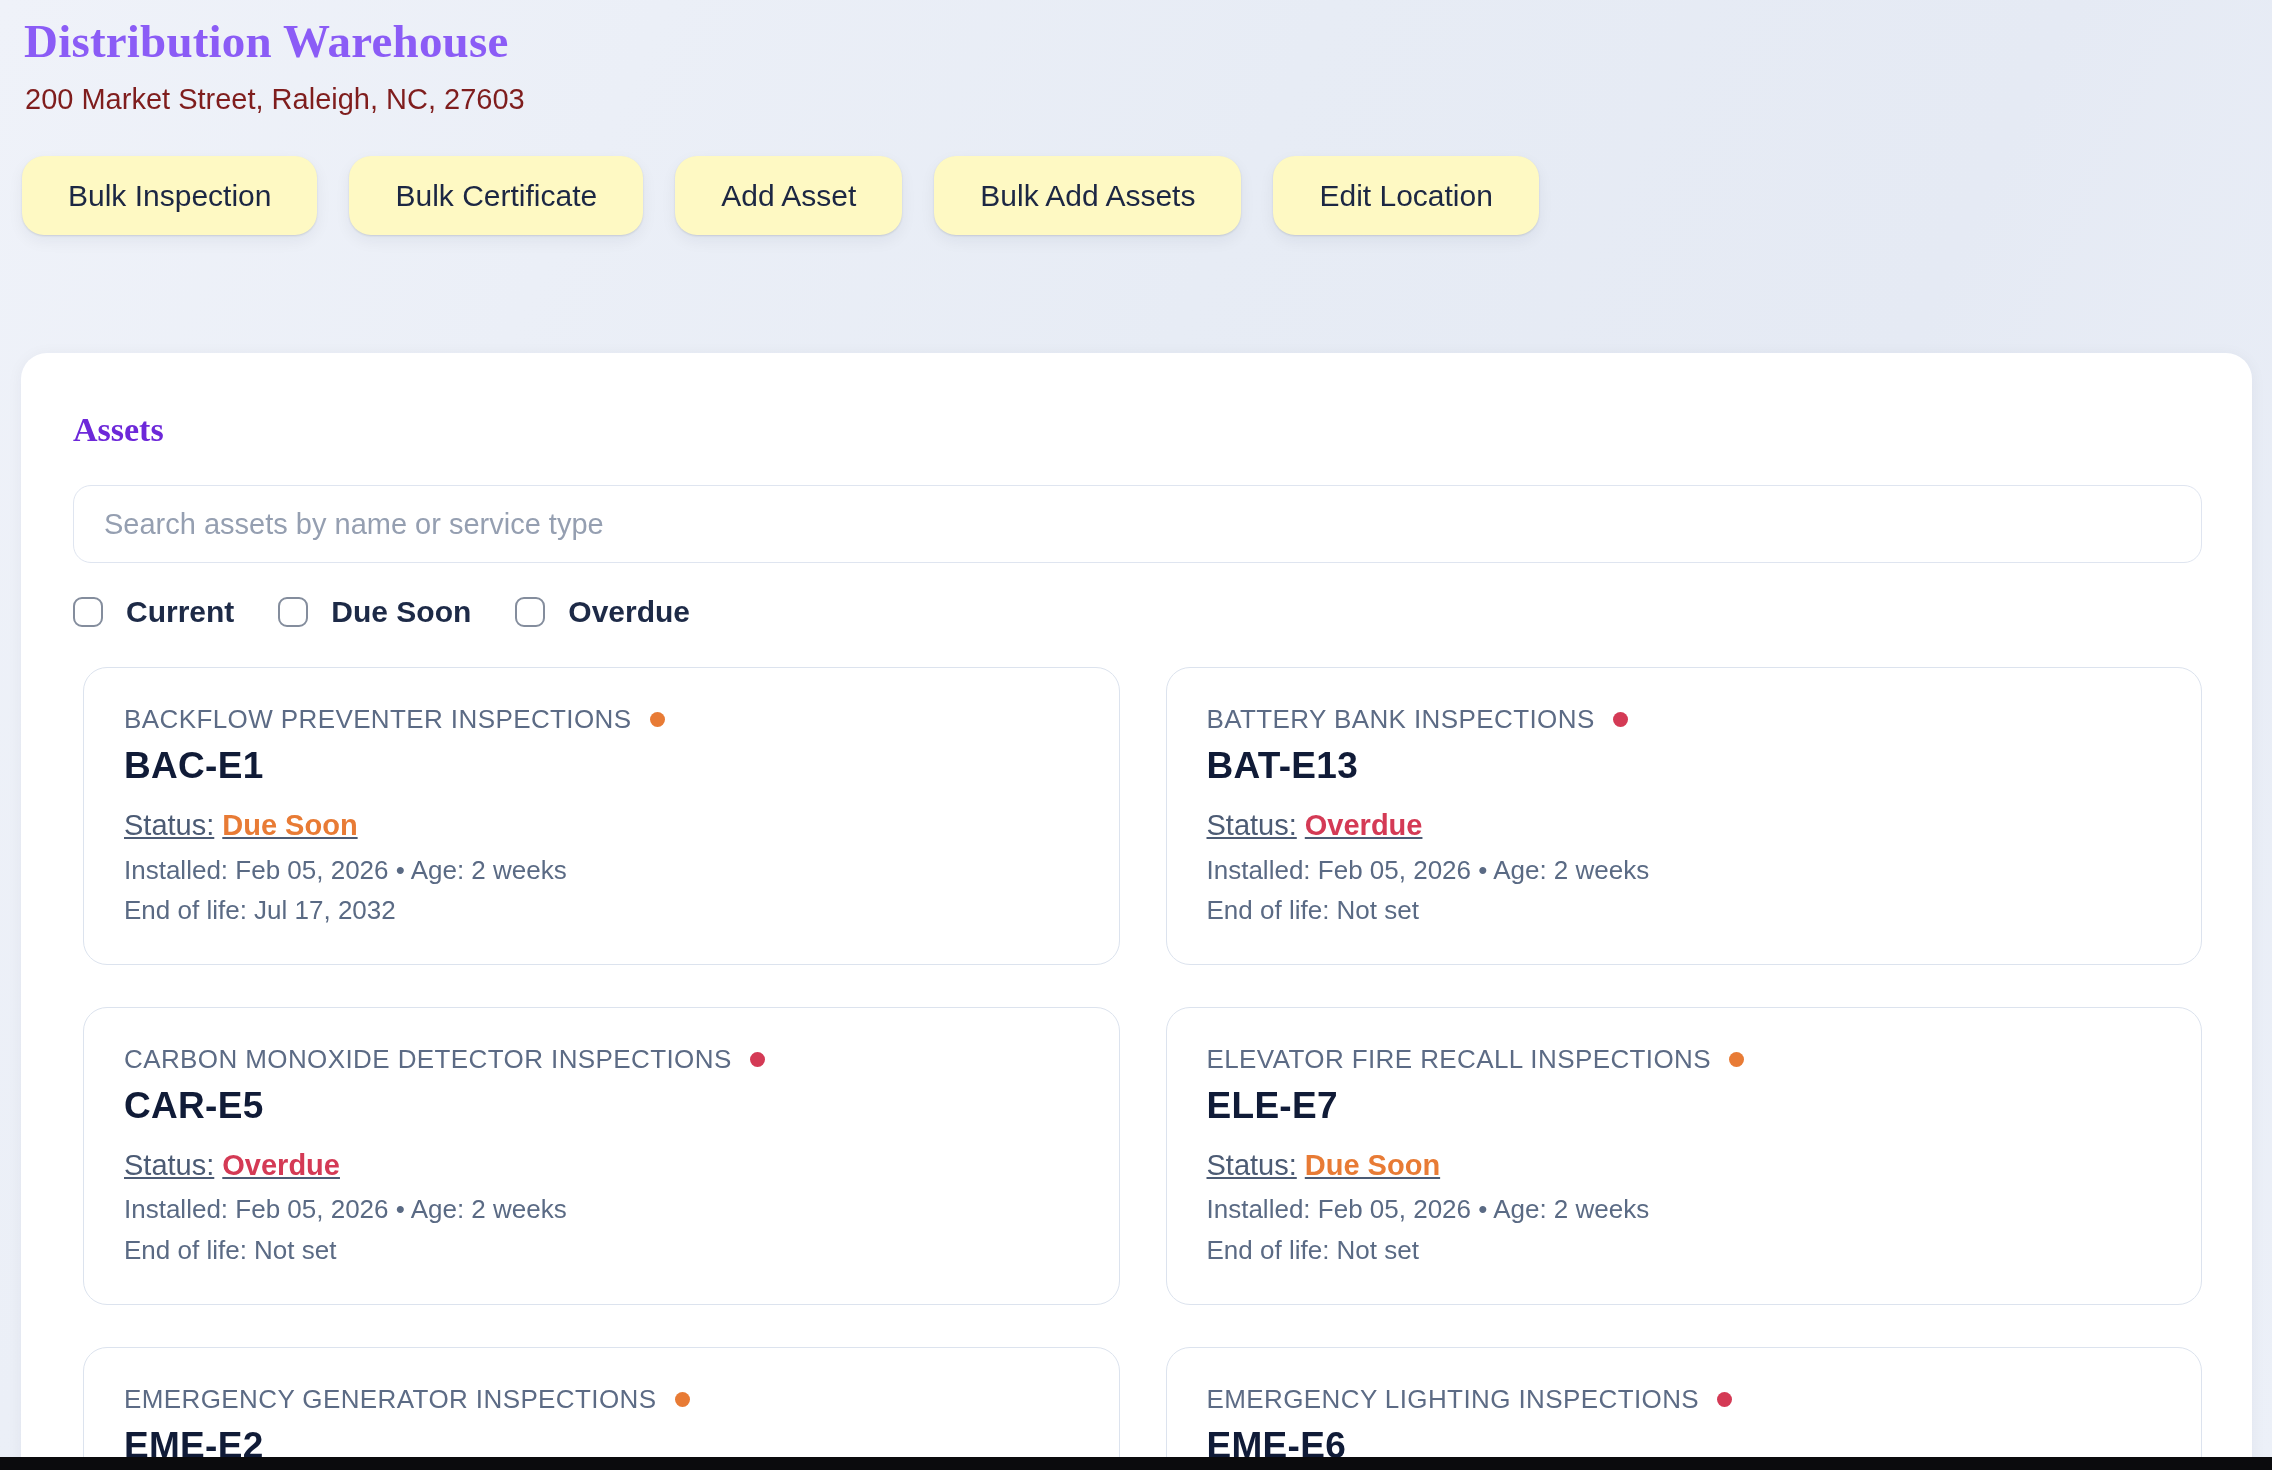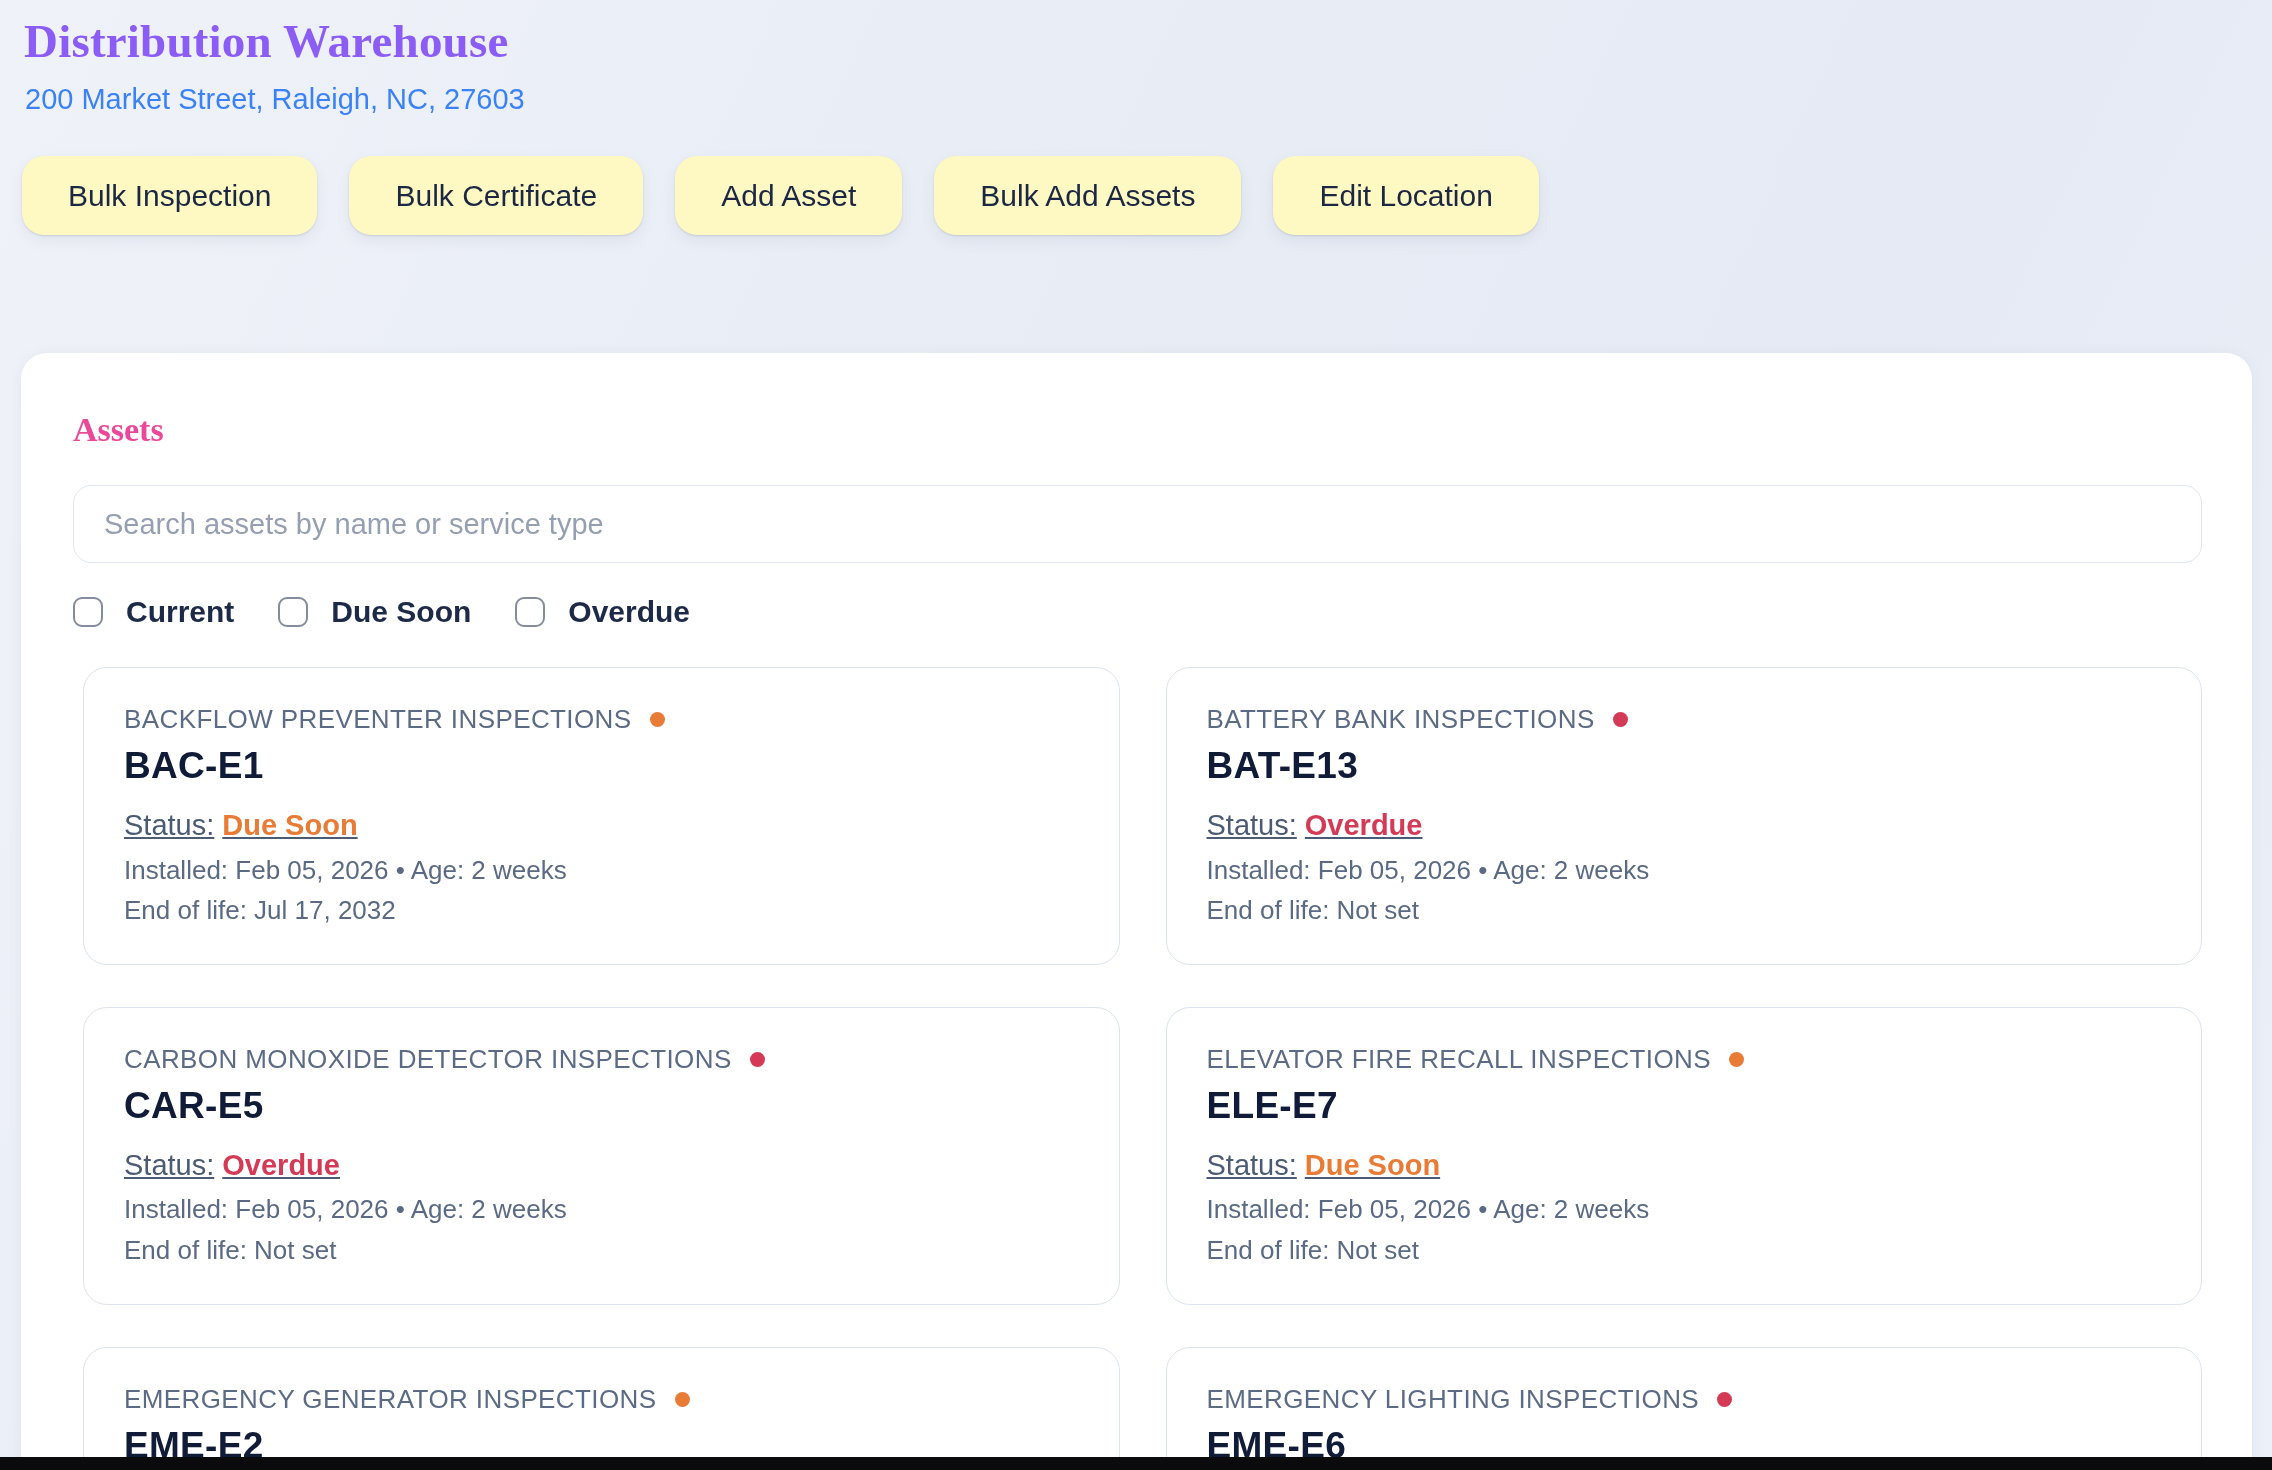--- a/index.html
+++ b/index.html
@@ -11,42 +11,42 @@
     font-family:"Liberation Sans", sans-serif;
     color:#16213c;
   }
 
   
   .page-header { padding:14px 0 0 24px; }
   .page-title {
     margin:0; font-family:"Liberation Serif", serif;
     font-size:47px; font-weight:700; color:#8b5cf6; letter-spacing:.2px;
   }
-  .page-address { margin:15px 0 0 1px; font-size:29px; color:#3b82f6; }
+  .page-address { margin:15px 0 0 1px; font-size:29px; color:#7f1d1d; }
 
   
   .toolbar { display:flex; gap:32px; margin:40px 0 0 22px; }
   .toolbar-btn {
     height:79px; padding:0 46px; border:none; border-radius:22px;
     background:#fef9c3; color:#1c2743; font-size:30px; font-weight:500;
     font-family:"Liberation Sans", sans-serif; cursor:pointer;
     box-shadow:0 1px 2px rgba(23,32,56,.13), 0 6px 16px rgba(23,32,56,.06);
     white-space:nowrap;
   }
 
   
   .panel {
     margin:118px 20px 0 21px; height:1600px;
     background:#ffffff; border-radius:26px;
     padding:58px 50px 60px 52px;
     box-shadow:0 2px 16px rgba(23,32,56,.05);
   }
   .panel-heading {
     margin:0; font-family:"Liberation Serif", serif;
-    font-size:34px; font-weight:700; color:#ec4899;
+    font-size:34px; font-weight:700; color:#6d28d9;
   }
   .search-input {
     display:block; width:100%; height:78px; margin-top:36px;
     border:1.6px solid #dfe5f0; border-radius:18px;
     padding:0 30px; font-size:29px; color:#701a75; background:#fff;
     font-family:"Liberation Sans", sans-serif; outline:none;
   }
   .search-input::placeholder { color:#959fb1; }
 
   .filters { display:flex; align-items:center; gap:44px; margin-top:32px; }

